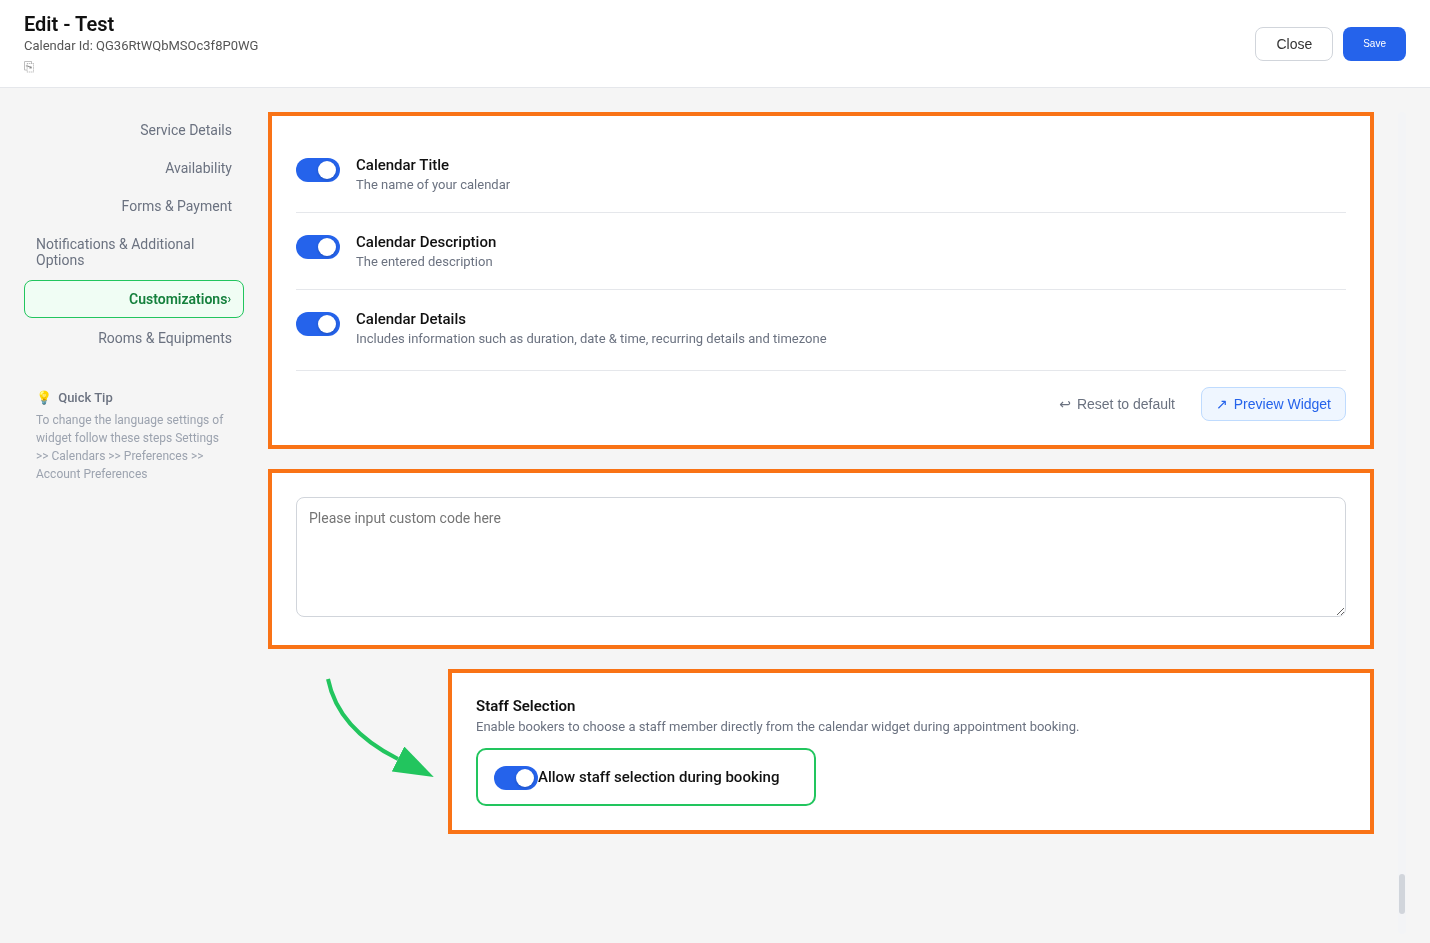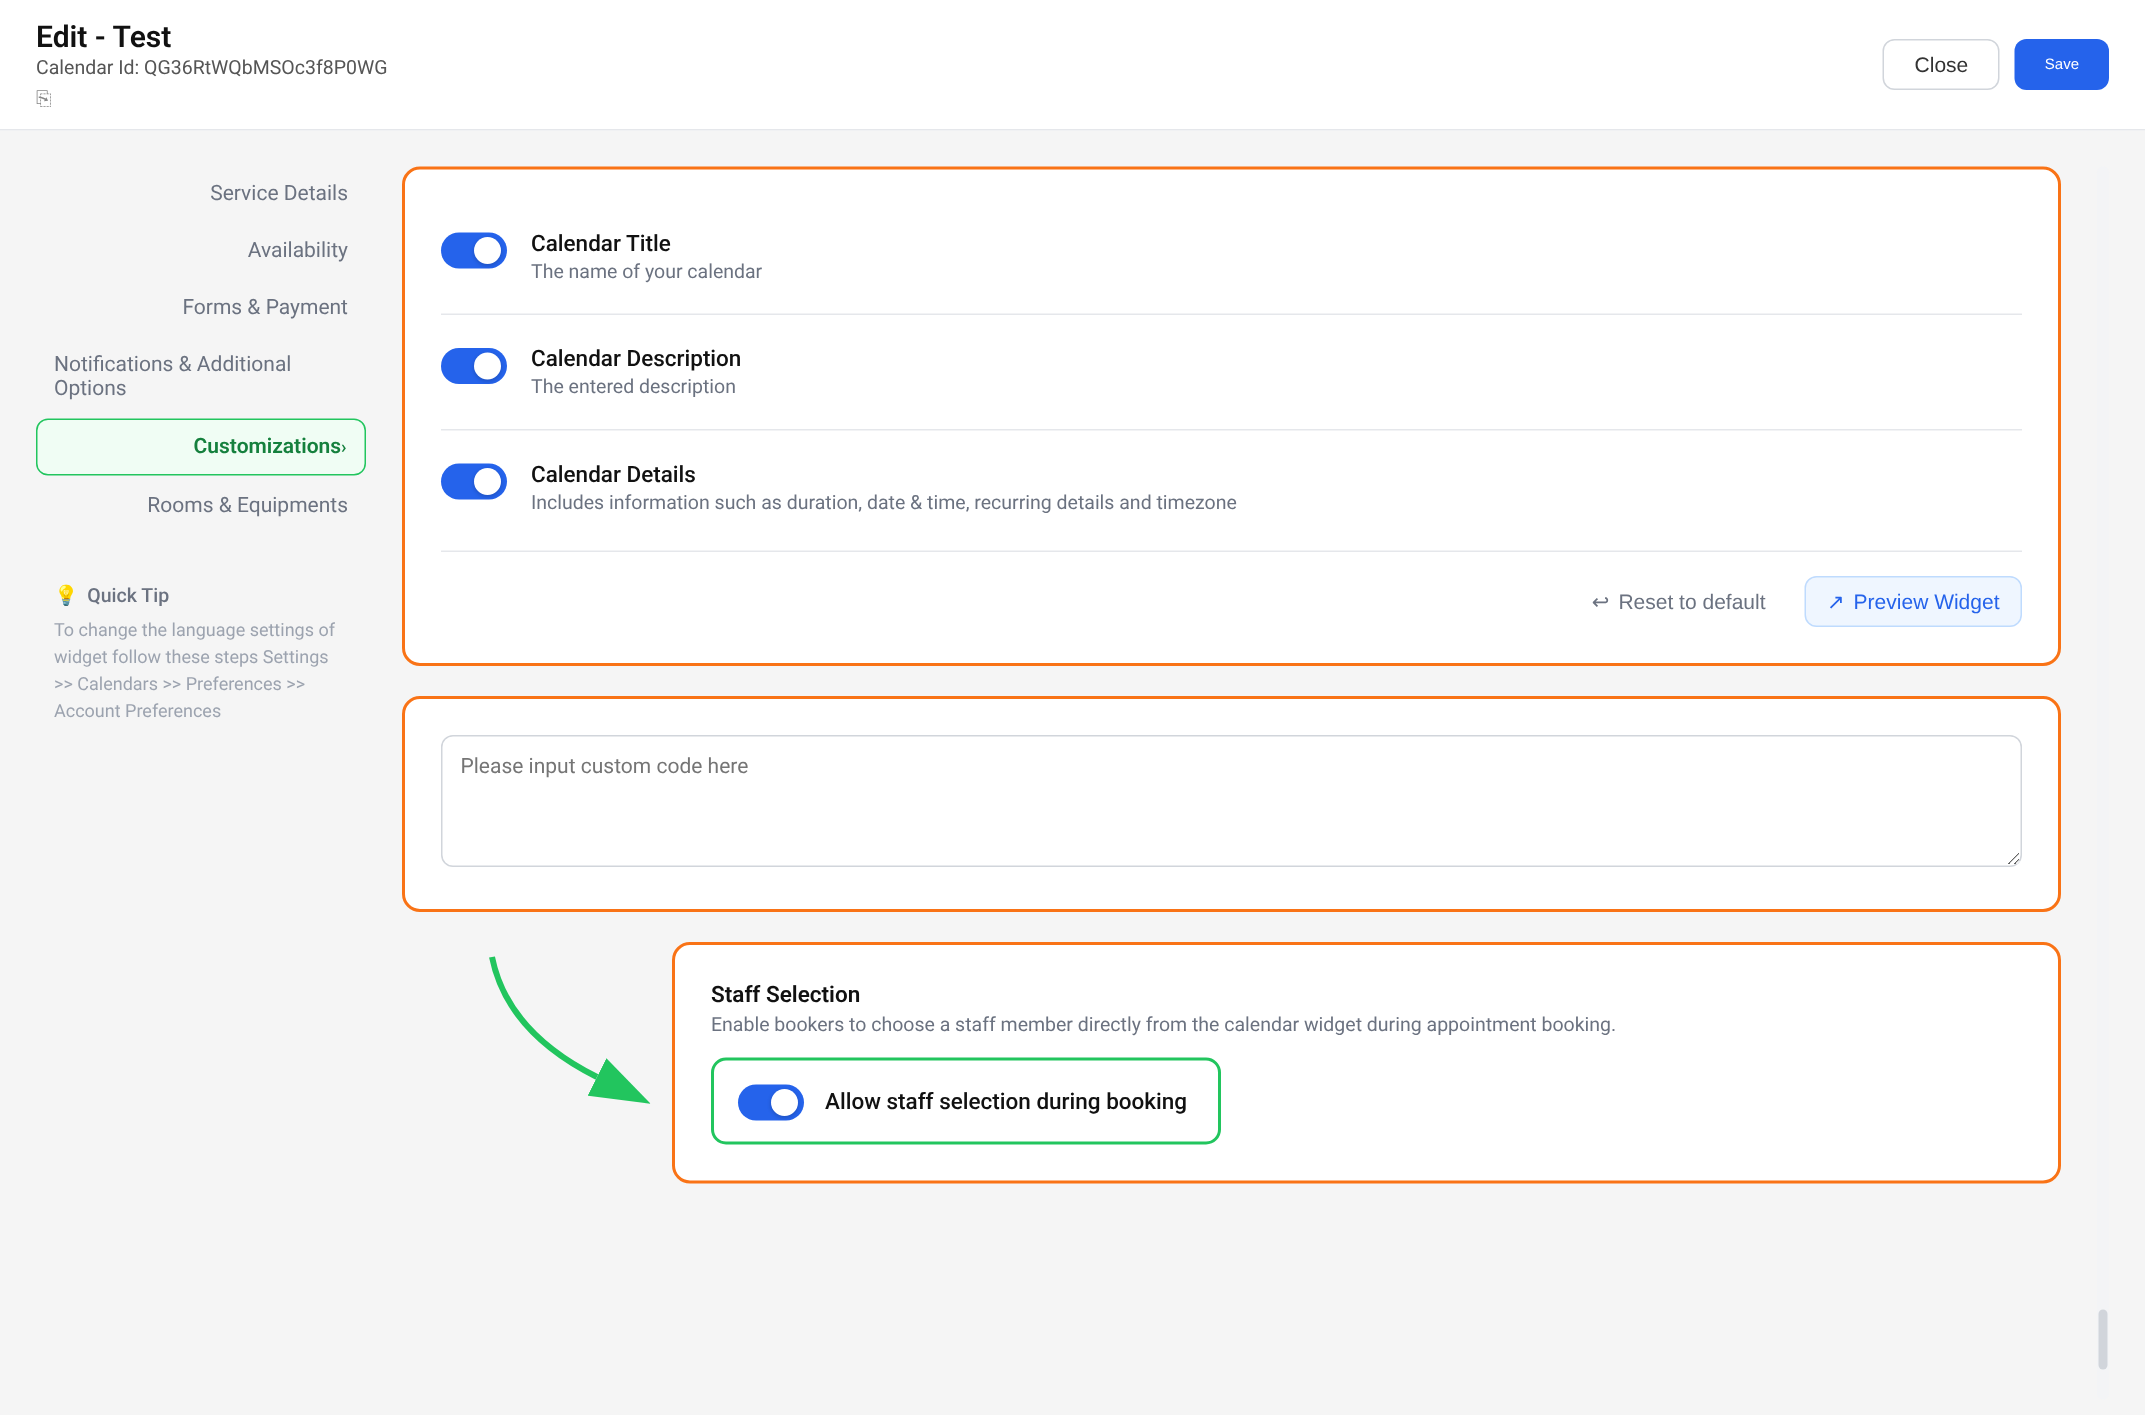--- a/index.html
+++ b/index.html
@@ -127,22 +127,22 @@
     .main {
       flex: 1;
       display: flex;
       flex-direction: column;
       gap: 20px;
     }
 
     
     .card {
       background: #fff;
-      border-radius: 12px;
-      border: 2px solid #f97316;
+      border-radius: 0;
+      border: 4px solid #f97316;
       padding: 24px;
     }
 
     
     .toggle-row {
       display: flex;
       align-items: flex-start;
       gap: 16px;
       padding: 16px 0;
     }
@@ -235,21 +235,21 @@
 
     
     .section-title {
       font-size: 15px;
       font-weight: 600;
       color: #111;
       margin-bottom: 12px;
     }
     .custom-code-textarea {
       width: 100%;
-      height: 88px;
+      height: 120px;
       border: 1.5px solid #d1d5db;
       border-radius: 8px;
       padding: 12px;
       font-size: 14px;
       color: #9ca3af;
       resize: vertical;
       font-family: inherit;
       outline: none;
     }
 
@@ -264,21 +264,20 @@
       font-size: 13px;
       color: #6b7280;
       margin-bottom: 14px;
     }
     .staff-toggle-box {
       border: 2px solid #22c55e;
       border-radius: 10px;
       padding: 14px 16px;
       display: flex;
       align-items: center;
-      gap: 14px;
       width: fit-content;
       min-width: 340px;
     }
     .staff-toggle-label {
       font-size: 15px;
       font-weight: 500;
       color: #111;
     }
 
     

